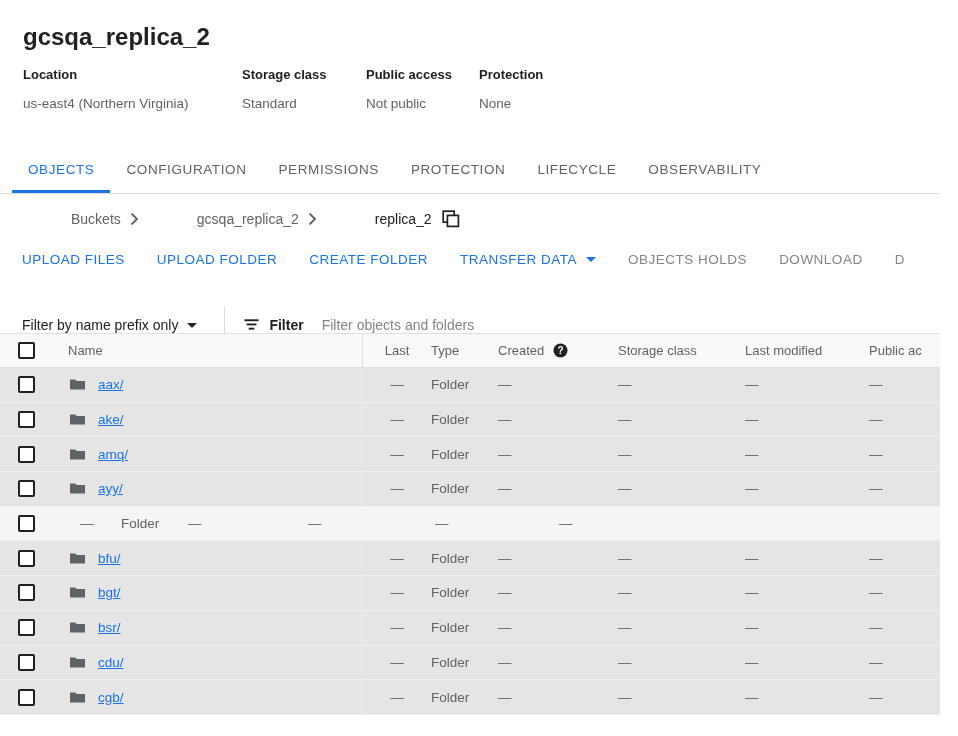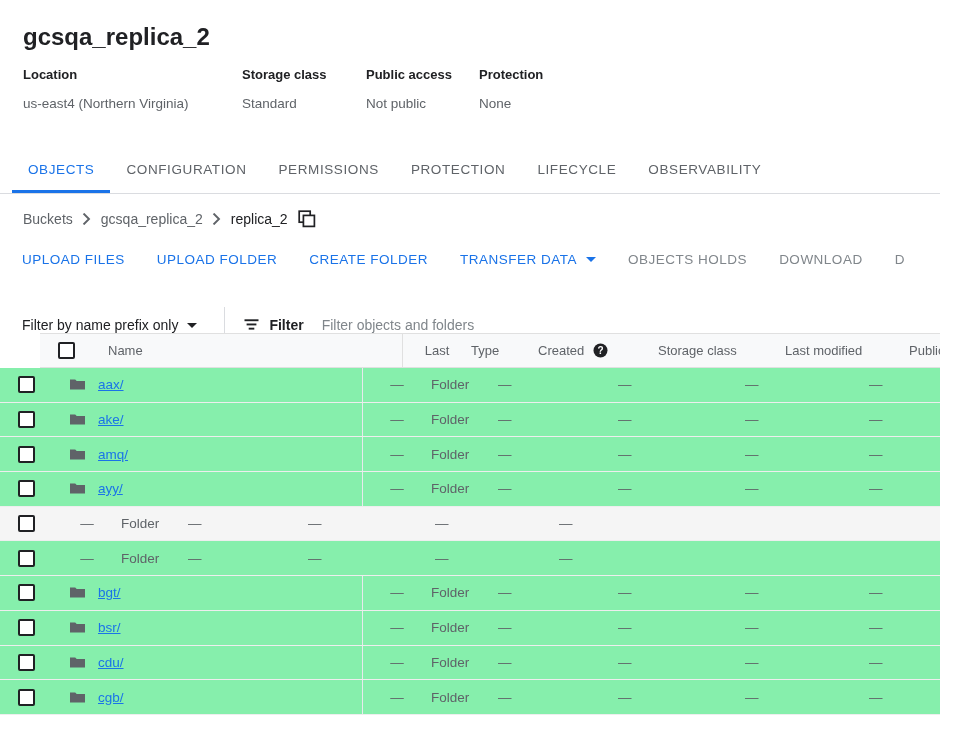--- a/index.html
+++ b/index.html
@@ -82,20 +82,21 @@
     display: flex;
     align-items: center;
     padding: 16px 0 0 23px;
     height: 34px;
     font-size: 14px;
   }
   .crumb {
     color: #5f6368;
     cursor: pointer;
     white-space: nowrap;
+    margin-left: 48px;
   }
   .crumb.current {
     color: #202124;
     cursor: default;
   }
   .crumb-sep {
     color: #5f6368;
     margin: 0 9px;
     font-size: 12px;
     display: inline-flex;
@@ -193,28 +194,27 @@
   .filter-input::placeholder { color: #80868b; }
 
   
   .table { width: 958px; }
   .thead {
     display: flex;
     height: 35px;
     background: #f8f9fa;
     border-top: 1px solid #e0e0e0;
     border-bottom: 1px solid #e0e0e0;
-    margin-left: 40px;
   }
   .trow {
     display: flex;
     align-items: center;
     height: 34.7px;
     border-bottom: 1px solid #eeeeee;
-    background: #86efac;
+    background: #e5e5e5;
   }
   .trow.highlight { background: #f5f5f5; }
   .cell { flex: 0 0 auto; display: flex; align-items: center; }
   .c-check { width: 53px; padding-left: 18px; }
   .c-name  { width: 310px; border-right: 1px solid #e8eaed; height: 100%; align-items: center; }
   .c-size  { width: 68px; justify-content: center; }
   .c-type  { width: 67px; }
   .c-created { width: 120px; }
   .c-storage { width: 127px; }
   .c-modified { width: 124px; }
@@ -498,20 +498,28 @@
             <span class="dash">—</span>
           </div>
           <div class="cell c-public">
             <span class="dash">—</span>
           </div>
         </div>
         <div class="trow">
           <div class="cell c-check">
             <span class="chk"></span>
           </div>
+          <div class="cell c-name">
+            <span class="folder-icon">
+              <svg width="17" height="17" viewBox="0 0 17 17" aria-hidden="true">
+                <path d="M1 3.4h5.2l1.5 1.6H16v8.6H1z" fill="#5f6368"></path>
+              </svg>
+            </span>
+            <span class="obj-link">bfu/</span>
+          </div>
           <div class="cell c-size">
             <span class="dash">—</span>
           </div>
           <div class="cell c-type">
             <span>Folder</span>
           </div>
           <div class="cell c-created">
             <span class="dash">—</span>
           </div>
           <div class="cell c-storage">

